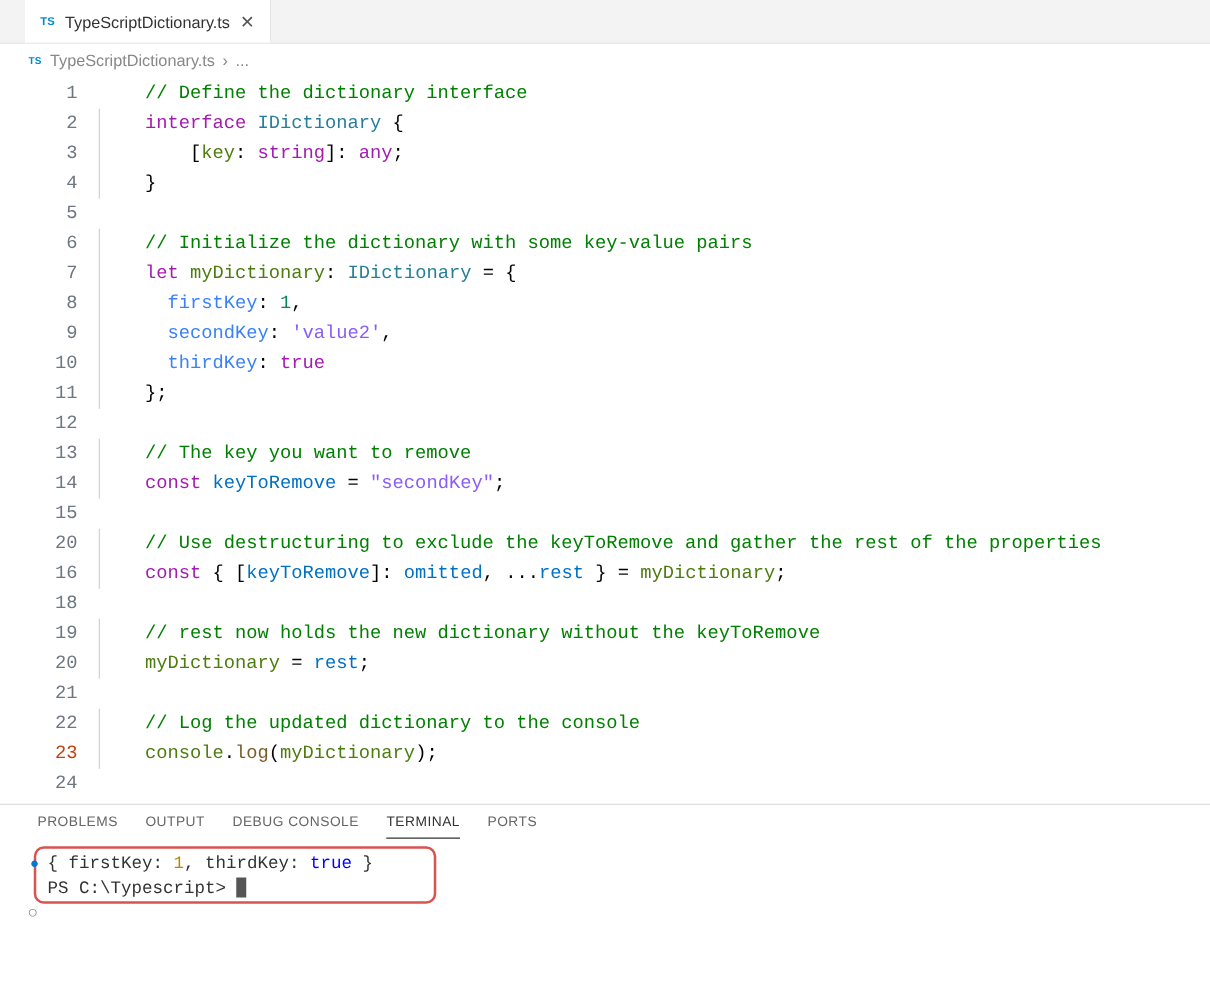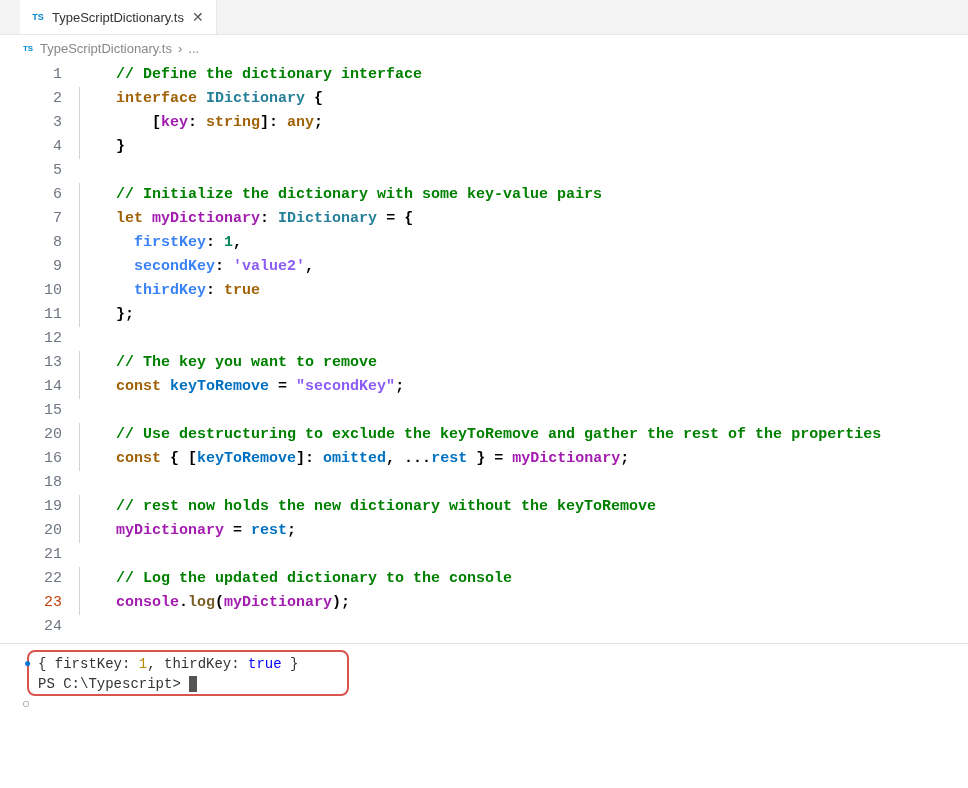--- a/index.html
+++ b/index.html
@@ -77,36 +77,35 @@
   padding-right: 18px;
   user-select: none;
   padding-left: 20px;
 }
 .gutter .ln { height: 24px; color: #6e7681; }
 .gutter .ln.active { color: #c2410c; }
 .code {
   flex: 1;
   white-space: pre;
   color: #000;
-  font-weight: bold;
 }
 .code .line { height: 24px; }
 .indent-guide {
   border-left: 1px solid #d3d3d3;
   display: inline-block;
   height: 24px;
   vertical-align: top;
   margin-left: -1px;
 }
 .c-comment { color: #008000; }
-.c-keyword { color: #a16207; }
+.c-keyword { color: #a21caf; }
 .c-type { color: #267f99; text-align: center; }
 .c-string { color: #8b5cf6; }
 .c-number { color: #098658; }
-.c-ident { color: #a21caf; }
+.c-ident { color: #4d7c0f; }
 .c-func { color: #795e26; }
 .c-prop { color: #3b82f6; }
 .c-const { color: #0070c1; }
 
 .panel {
   border-top: 1px solid #e0e0e0;
   background: #fff;
   height: 145px;
   display: flex;
   flex-direction: column;
@@ -213,20 +212,27 @@
       <div class="ln">20</div>
       <div class="ln">21</div>
       <div class="ln">22</div>
       <div class="ln active">23</div>
       <div class="ln">24</div>
     </div>
   <div class="code" id="code"><div class="line">    <span class="c-comment">// Define the dictionary interface</span></div><div class="line"><span class="indent-guide"></span>    <span class="c-keyword">interface</span> <span class="c-type">IDictionary</span> {</div><div class="line"><span class="indent-guide"></span>        [<span class="c-ident">key</span>: <span class="c-keyword">string</span>]: <span class="c-keyword">any</span>;</div><div class="line"><span class="indent-guide"></span>    }</div><div class="line"></div><div class="line"><span class="indent-guide"></span>    <span class="c-comment">// Initialize the dictionary with some key-value pairs</span></div><div class="line"><span class="indent-guide"></span>    <span class="c-keyword">let</span> <span class="c-ident">myDictionary</span>: <span class="c-type">IDictionary</span> = {</div><div class="line"><span class="indent-guide"></span>      <span class="c-prop">firstKey</span>: <span class="c-number">1</span>,</div><div class="line"><span class="indent-guide"></span>      <span class="c-prop">secondKey</span>: <span class="c-string">'value2'</span>,</div><div class="line"><span class="indent-guide"></span>      <span class="c-prop">thirdKey</span>: <span class="c-keyword">true</span></div><div class="line"><span class="indent-guide"></span>    };</div><div class="line"></div><div class="line"><span class="indent-guide"></span>    <span class="c-comment">// The key you want to remove</span></div><div class="line"><span class="indent-guide"></span>    <span class="c-keyword">const</span> <span class="c-const">keyToRemove</span> = <span class="c-string">"secondKey"</span>;</div><div class="line"></div><div class="line"><span class="indent-guide"></span>    <span class="c-comment">// Use destructuring to exclude the keyToRemove and gather the rest of the properties</span></div><div class="line"><span class="indent-guide"></span>    <span class="c-keyword">const</span> { [<span class="c-const">keyToRemove</span>]: <span class="c-const">omitted</span>, ...<span class="c-const">rest</span> } = <span class="c-ident">myDictionary</span>;</div><div class="line"></div><div class="line"><span class="indent-guide"></span>    <span class="c-comment">// rest now holds the new dictionary without the keyToRemove</span></div><div class="line"><span class="indent-guide"></span>    <span class="c-ident">myDictionary</span> = <span class="c-const">rest</span>;</div><div class="line"></div><div class="line"><span class="indent-guide"></span>    <span class="c-comment">// Log the updated dictionary to the console</span></div><div class="line"><span class="indent-guide"></span>    <span class="c-ident">console</span>.<span class="c-func">log</span>(<span class="c-ident">myDictionary</span>);</div><div class="line"></div></div>
 </div>
 
 <div class="panel">
+  <div class="panel-tabs" id="panel-tabs">
+      <div class="panel-tab">PROBLEMS</div>
+      <div class="panel-tab">OUTPUT</div>
+      <div class="panel-tab">DEBUG CONSOLE</div>
+      <div class="panel-tab active">TERMINAL</div>
+      <div class="panel-tab">PORTS</div>
+    </div>
   <div class="terminal">
     <div class="term-highlight"></div>
     <span class="term-bullet">●</span>
     <div style="padding-left:8px"><span>{ firstKey: </span><span style="color:#b58900">1</span><span>, thirdKey: </span><span style="color:#0000ff">true</span><span> }</span></div>
     <span class="term-circle">○</span>
     <div style="padding-left:8px"><span>PS C:\Typescript&gt; </span><span class="term-cursor"></span></div>
   </div>
 </div>
 
 </body></html>

